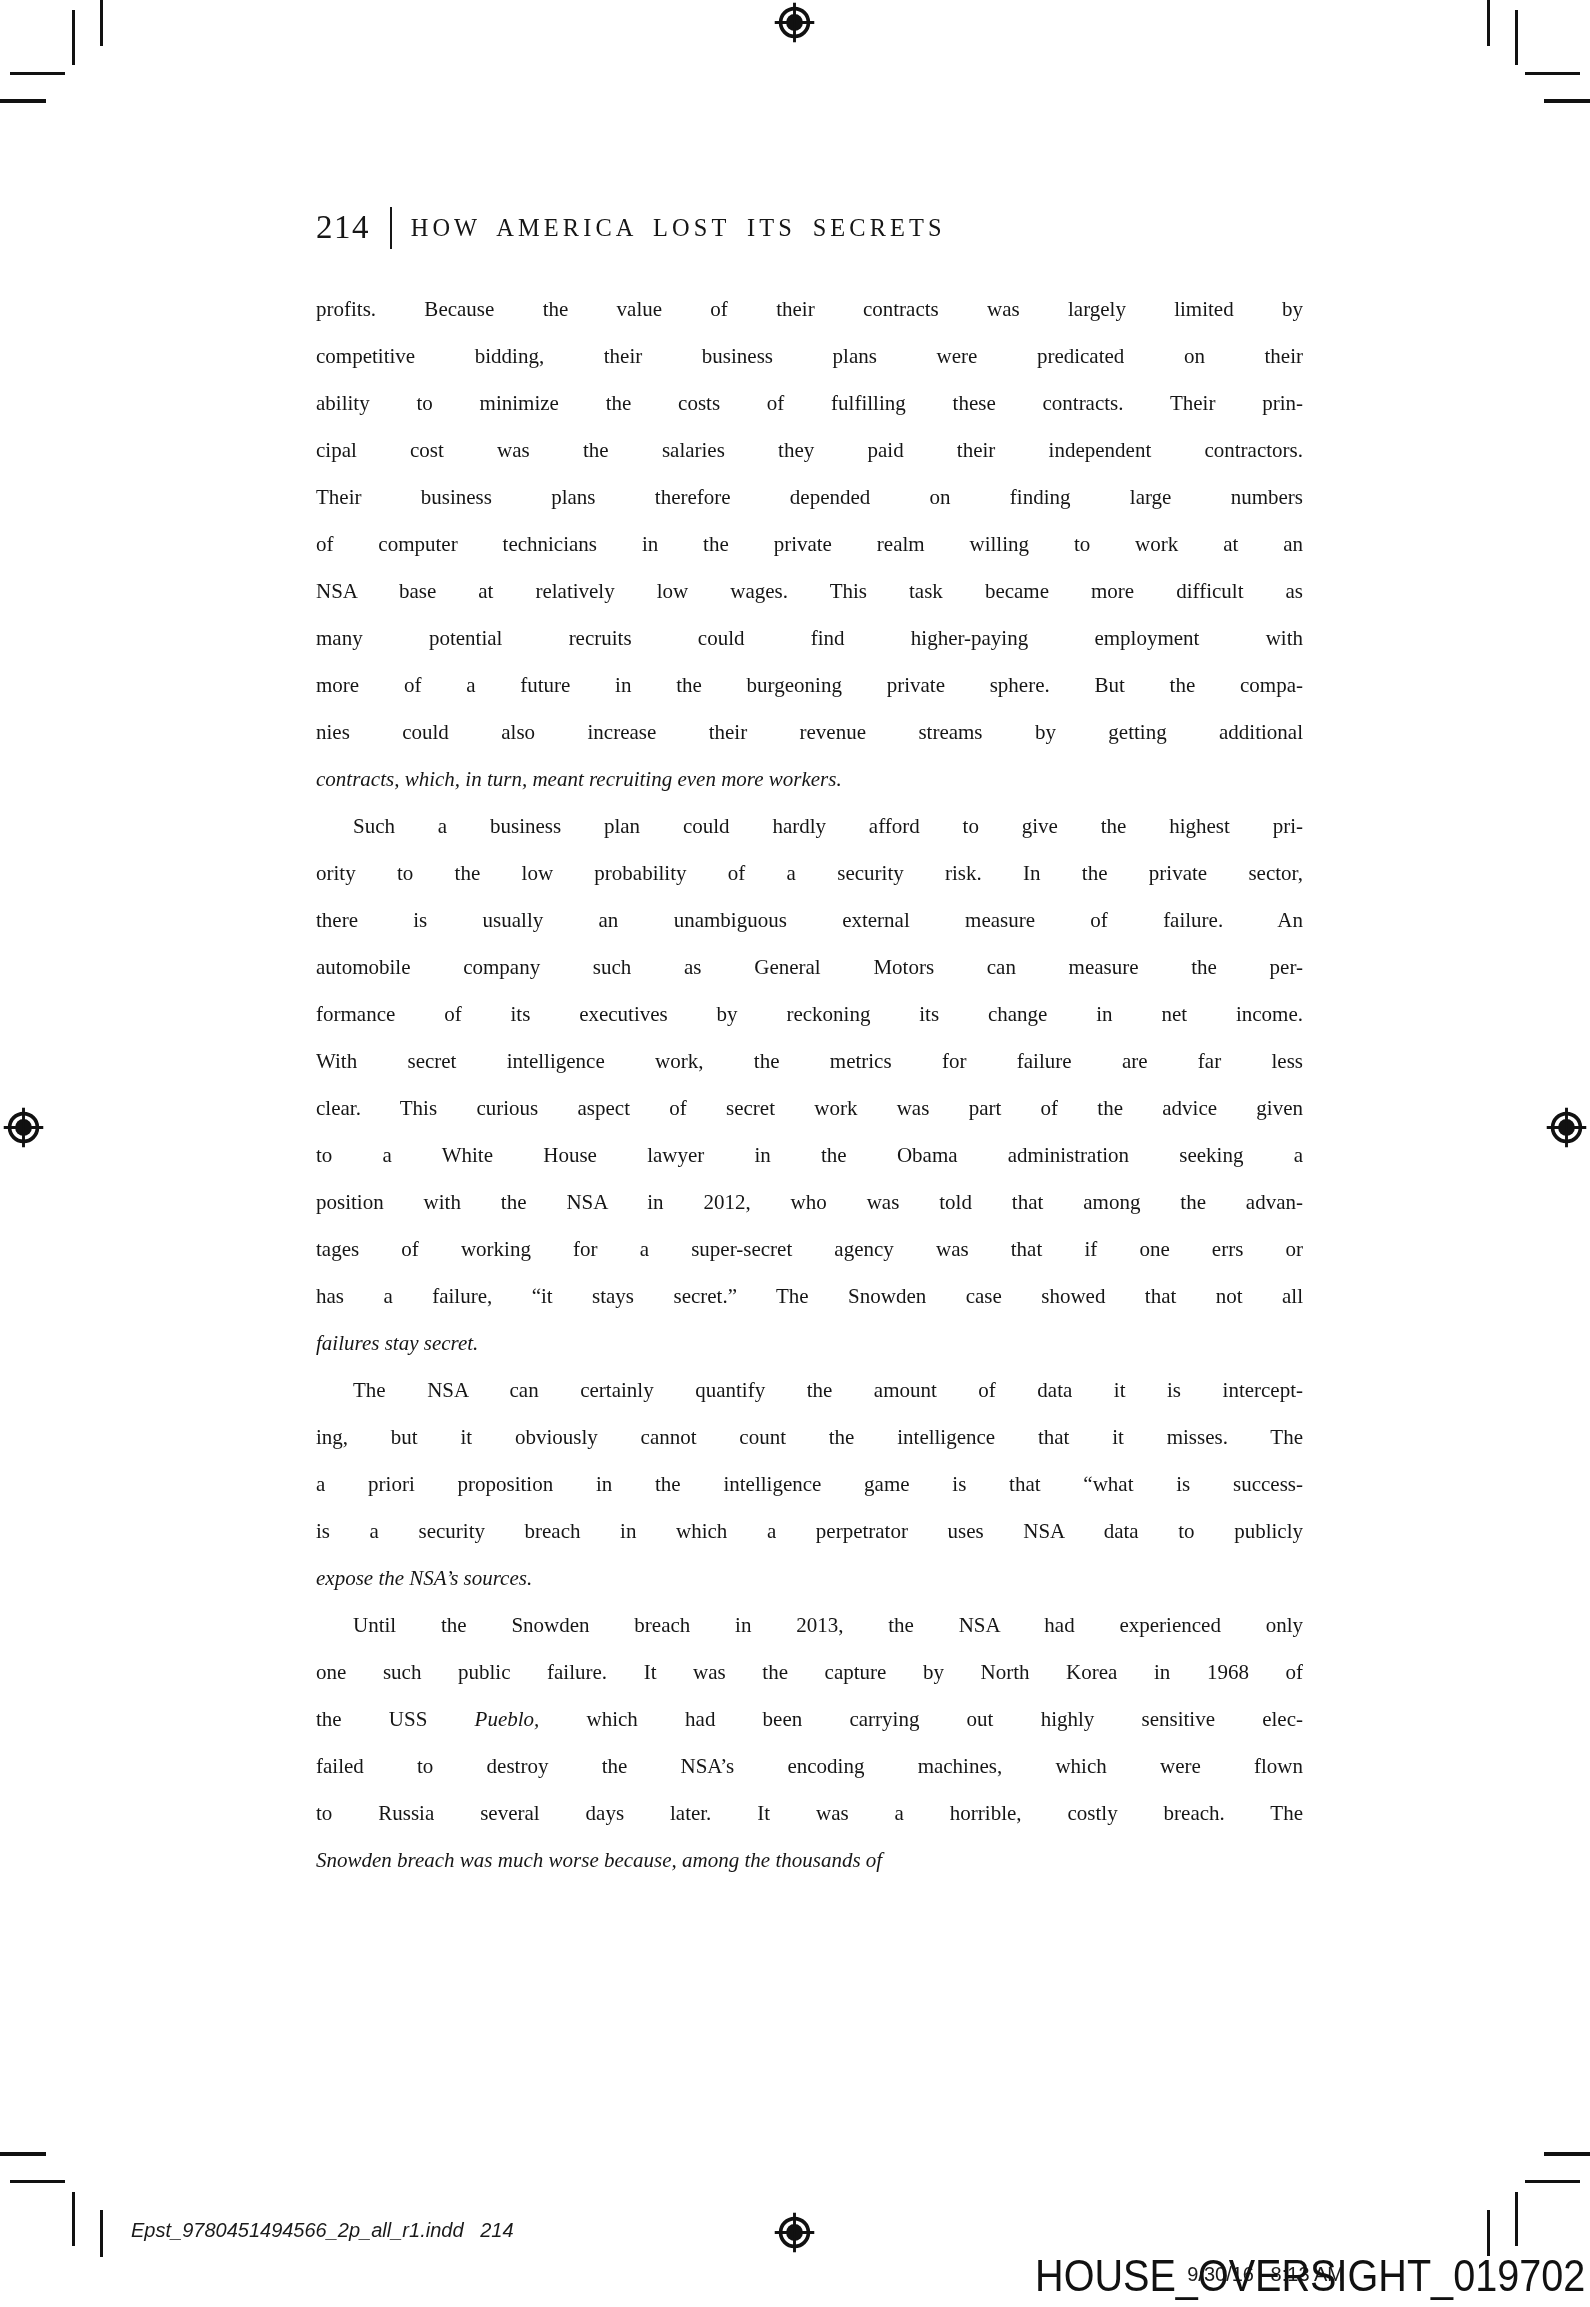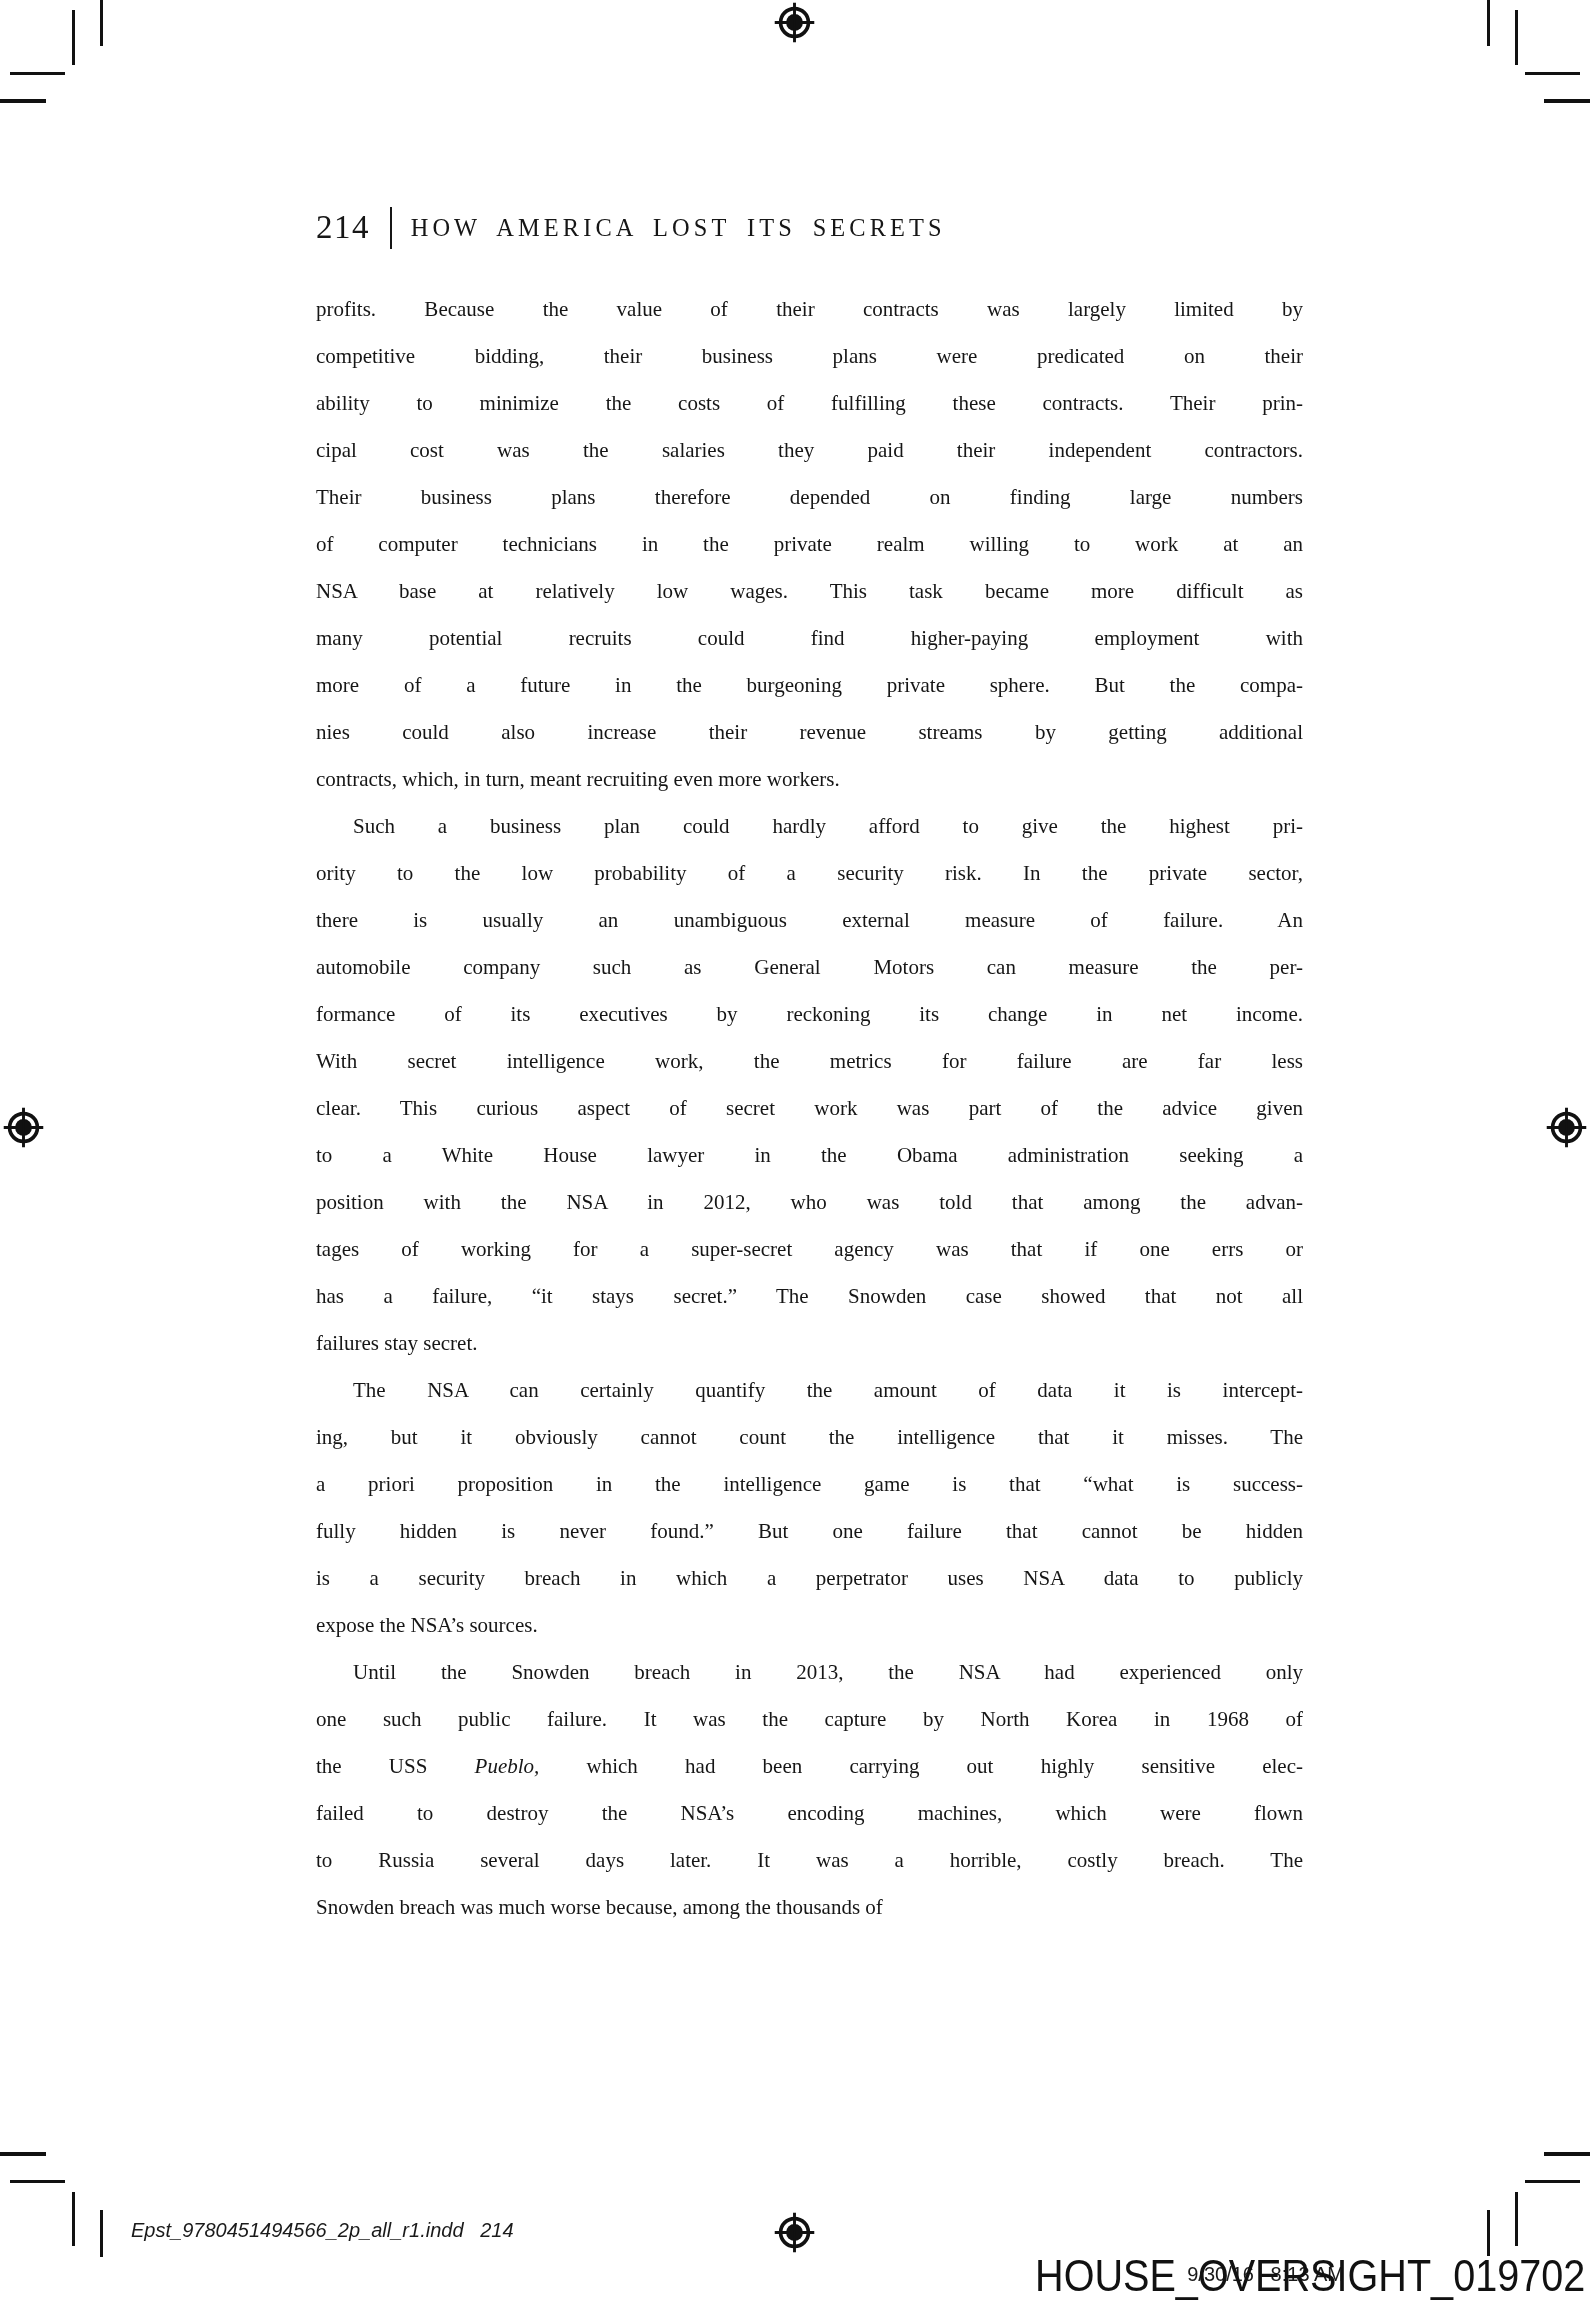--- a/index.html
+++ b/index.html
@@ -31,21 +31,21 @@
     position:absolute;left:316px;top:286px;width:987px;
     font-size:21px;
   }
   .para{line-height:47px;}
   .bl{
     text-align:justify;
     text-align-last:justify;
     white-space:normal;
     overflow:visible;
   }
-  .bl.last{text-align:left;text-align-last:left;}
+  .bl.last{text-align:left;text-align-last:left;font-style:italic;}
   .bl.ind{margin-left:37px;}
   
   .slug{
     position:absolute;left:131px;top:2219px;
     font-family:"Liberation Sans", sans-serif;
     font-size:20px;color:#1a1a1a;white-space:pre;font-style:italic;
   }
   .datetime{
     position:absolute;right:246px;top:2219px;
     font-family:"Liberation Sans", sans-serif;
@@ -140,21 +140,20 @@
         <div class="bl">to a White House lawyer in the Obama administration seeking a</div>
         <div class="bl">position with the NSA in 2012, who was told that among the advan-</div>
         <div class="bl">tages of working for a super-secret agency was that if one errs or</div>
         <div class="bl">has a failure, “it stays secret.” The Snowden case showed that not all</div>
         <div class="bl last">failures stay secret.</div>
       </div>
       <div class="para">
         <div class="bl ind">The NSA can certainly quantify the amount of data it is intercept-</div>
         <div class="bl">ing, but it obviously cannot count the intelligence that it misses. The</div>
         <div class="bl">a priori proposition in the intelligence game is that “what is success-</div>
-        <div class="bl">fully hidden is never found.” But one failure that cannot be hidden</div>
         <div class="bl">is a security breach in which a perpetrator uses NSA data to publicly</div>
         <div class="bl last">expose the NSA’s sources.</div>
       </div>
       <div class="para">
         <div class="bl ind">Until the Snowden breach in 2013, the NSA had experienced only</div>
         <div class="bl">one such public failure. It was the capture by North Korea in 1968 of</div>
         <div class="bl">the USS <i>Pueblo,</i> which had been carrying out highly sensitive elec-</div>
         <div class="bl">failed to destroy the NSA’s encoding machines, which were flown</div>
         <div class="bl">to Russia several days later. It was a horrible, costly breach. The</div>
         <div class="bl last">Snowden breach was much worse because, among the thousands of</div>

